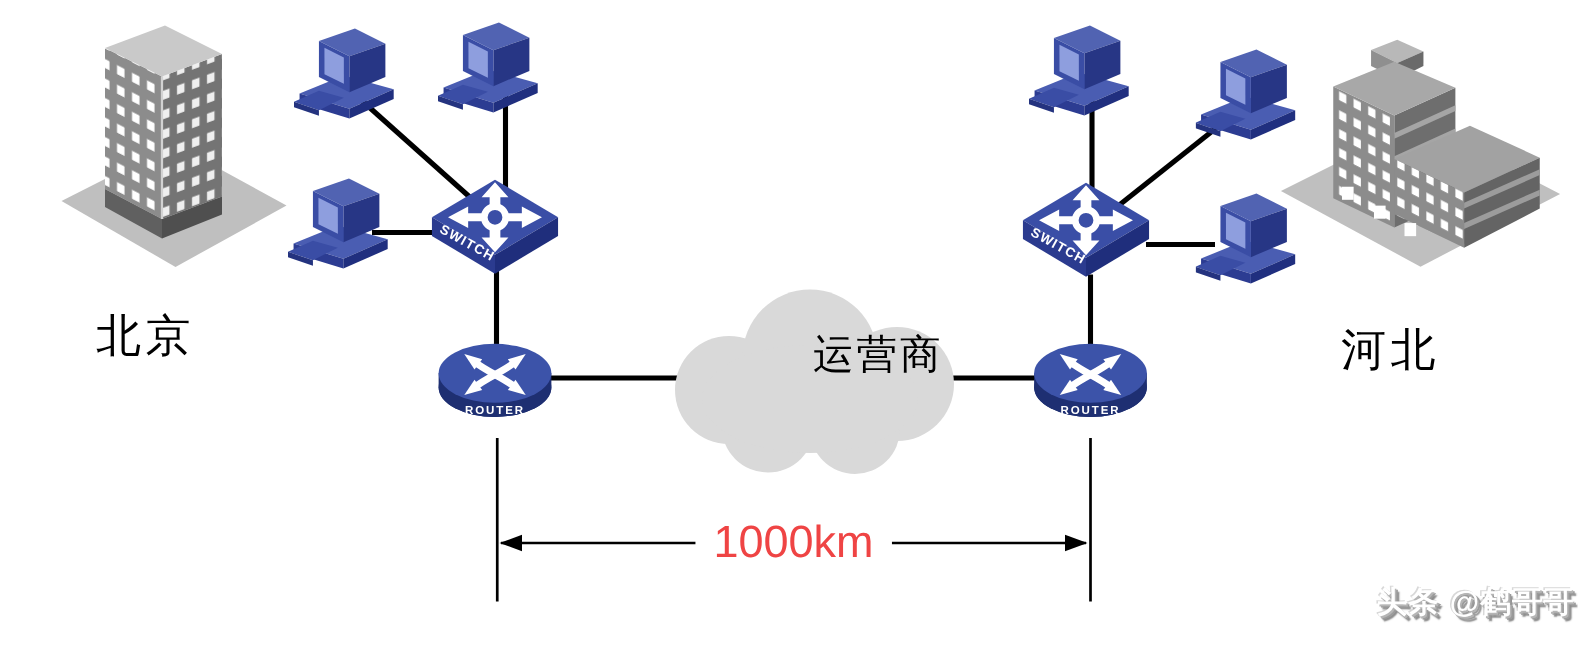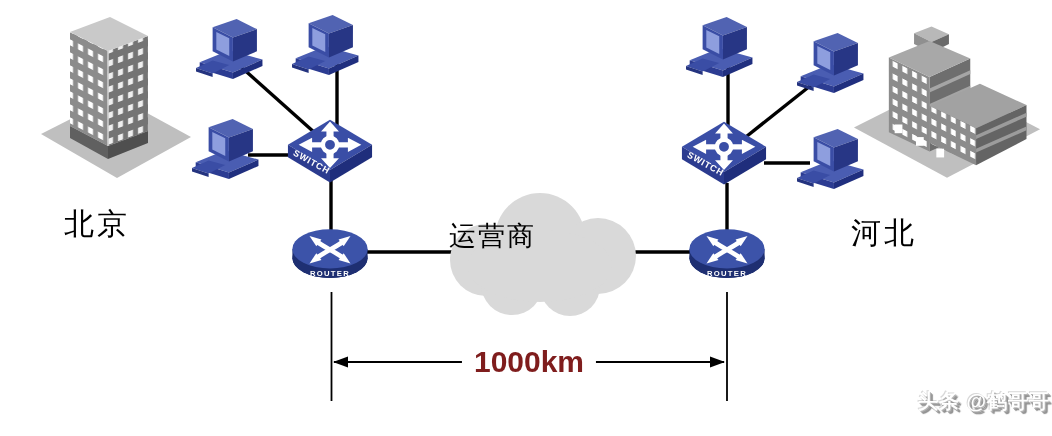--- a/index.html
+++ b/index.html
@@ -8,26 +8,26 @@
     position:relative; width:1052px; height:436px; background:#ffffff;
     overflow:hidden; font-family:"Liberation Sans","DejaVu Sans",sans-serif;
   }
   .overlay { position:absolute; left:0; top:0; }
   svg.icon { position:absolute; }
   .site-label {
     position:absolute; font-size:30px; color:#000; letter-spacing:3px;
     font-family:"Liberation Sans","DejaVu Sans",sans-serif;
   }
   .cloud-text {
-    position:absolute; left:449px; top:219px; width:180px; text-align:left;
+    position:absolute; left:449px; top:219px; width:180px; text-align:right;
     font-size:27px; line-height:34px; color:#000; letter-spacing:2px;
   }
   .distance-label {
     position:absolute; left:529px; top:362px; transform:translate(-50%,-50%);
-    background:#ffffff; padding:0 12px; font-size:30px; color:#7f1d1d;font-weight:bold;
+    background:#ffffff; padding:0 12px; font-size:30px; color:#ef4444;
   }
   .watermark {
     position:absolute; right:2px; top:388px; font-size:20px; font-weight:bold;
     letter-spacing:1px; color:#ffffff;
     text-shadow: 1px 1px 0 #b5b5b5, 2px 2px 0 #9a9a9a, 3px 3px 1px #8a8a8a, -1px -1px 0 #d8d8d8;
   }
   .dev-label {
     fill:#ffffff; font-size:10px; font-weight:bold; letter-spacing:1px;
     font-family:"Liberation Sans","DejaVu Sans",sans-serif;
   }
@@ -193,19 +193,19 @@
       <circle cx="84" cy="94" r="31"></circle>
       <circle cx="142" cy="96" r="30"></circle>
       <ellipse cx="112" cy="76" rx="72" ry="36"></ellipse>
     </g>
   </svg>
   <div class="cloud-text">
     <div>运营商</div>
   </div>
 
   <div class="site-label" style="left:64px;top:204px">北京</div>
-  <div class="site-label" style="left:851px;top:213px">河北</div>
+  <div class="site-label" style="left:894px;top:213px">河北</div>
 
   <div class="distance-label">1000km</div>
 
   <div class="watermark">头条 @鹤哥哥</div>
 
 </div>
 
 </body></html>

